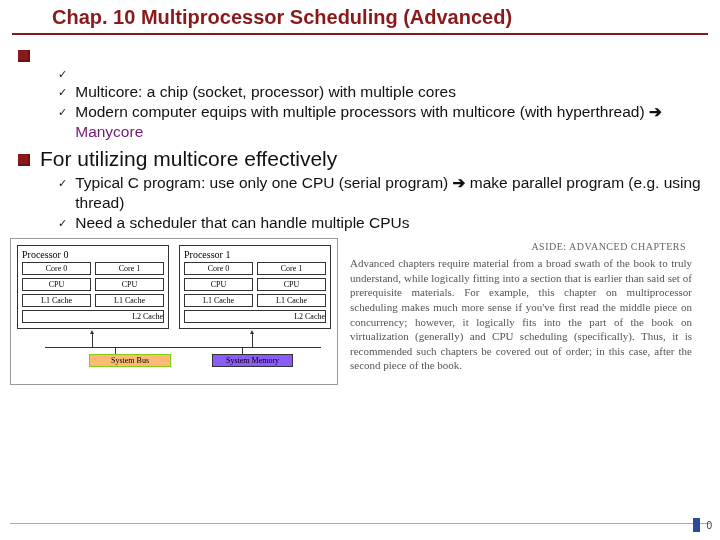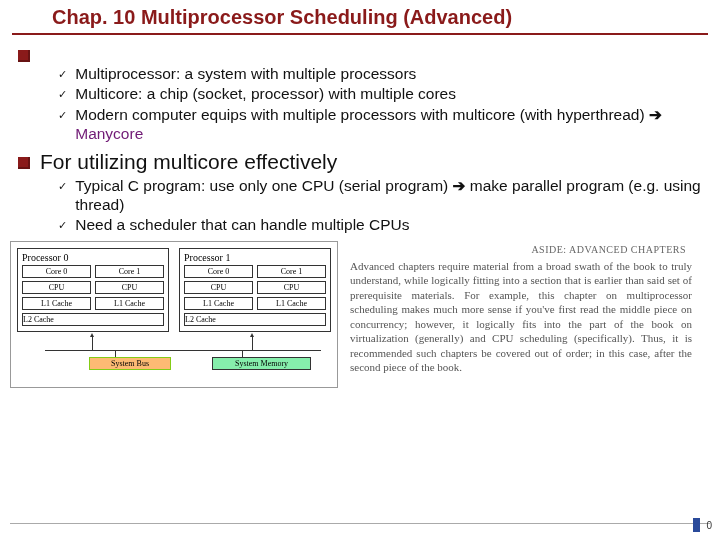--- a/index.html
+++ b/index.html
@@ -91,21 +91,21 @@
     font-size: 8px;
     text-align: center;
     padding: 1px 16px;
     background: #fff;
   }
   .row2 { margin-top: 3px; }
   .l2cache {
     font-family: "Times New Roman", serif;
     border: 1px solid #333;
     font-size: 8px;
-    text-align: left;
+    text-align: right;
     padding: 1px 0;
     margin-top: 3px;
   }
   .bus-area { position: relative; height: 45px; margin-top: 4px; }
   .vline {
     position: absolute;
     width: 1px;
     background: #333;
     top: 0;
     height: 14px;
@@ -135,24 +135,24 @@
     padding: 1px 21px;
     top: 21px;
     left: 72px;
     background: #fdba74;
   }
   .sysmem {
     font-family: "Times New Roman", serif;
     position: absolute;
     border: 1px solid #333;
     font-size: 8px;
-    padding: 1px 22px;
+    padding: 1px 13px;
     top: 21px;
     left: 195px;
-    background: #86efac;
+    background: #8b5cf6;
   }
   .busv {
     position: absolute; width: 1px; background: #333; top: 14px; height: 8px;
   }
   .aside {
     width: 352px;
     font-family: "Times New Roman", Georgia, serif;
     font-size: 11px;
     line-height: 1.32;
     color: #555;
@@ -197,21 +197,20 @@
 </div>
 
 <div class="content">
 
   <div class="l1">
     <span class="bullet"></span>
   </div>
   <div class="l2-group">
     <div class="l2">
       <span class="check">✓</span>
-      <span class="txt">Multiprocessor: a system with multiple processors</span>
     </div>
     <div class="l2">
       <span class="check">✓</span>
       <span class="txt">Multicore: a chip (socket, processor) with multiple cores</span>
     </div>
     <div class="l2">
       <span class="check">✓</span>
       <span class="txt"><span>Modern computer equips with multiple processors with multicore (with hyperthread) </span><span class="arrow">➔</span> <span class="hl">Manycore</span></span>
     </div>
   </div>

